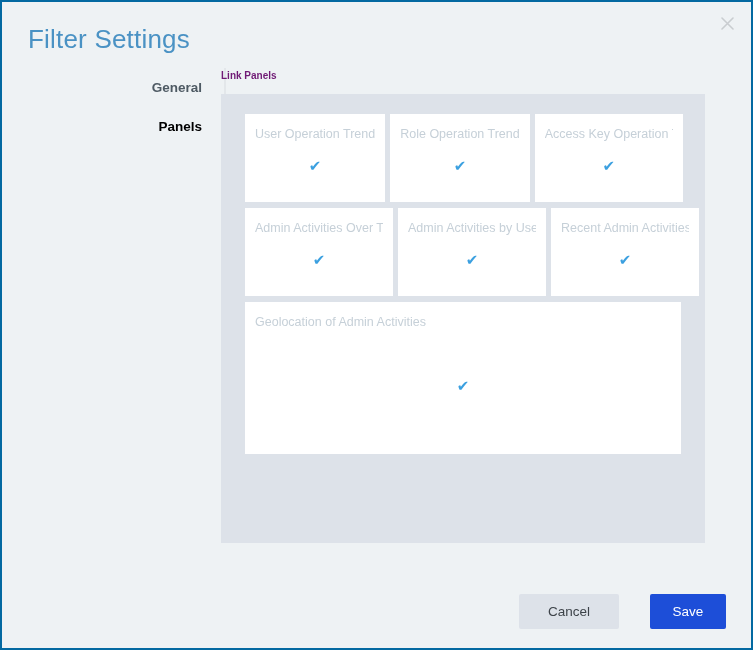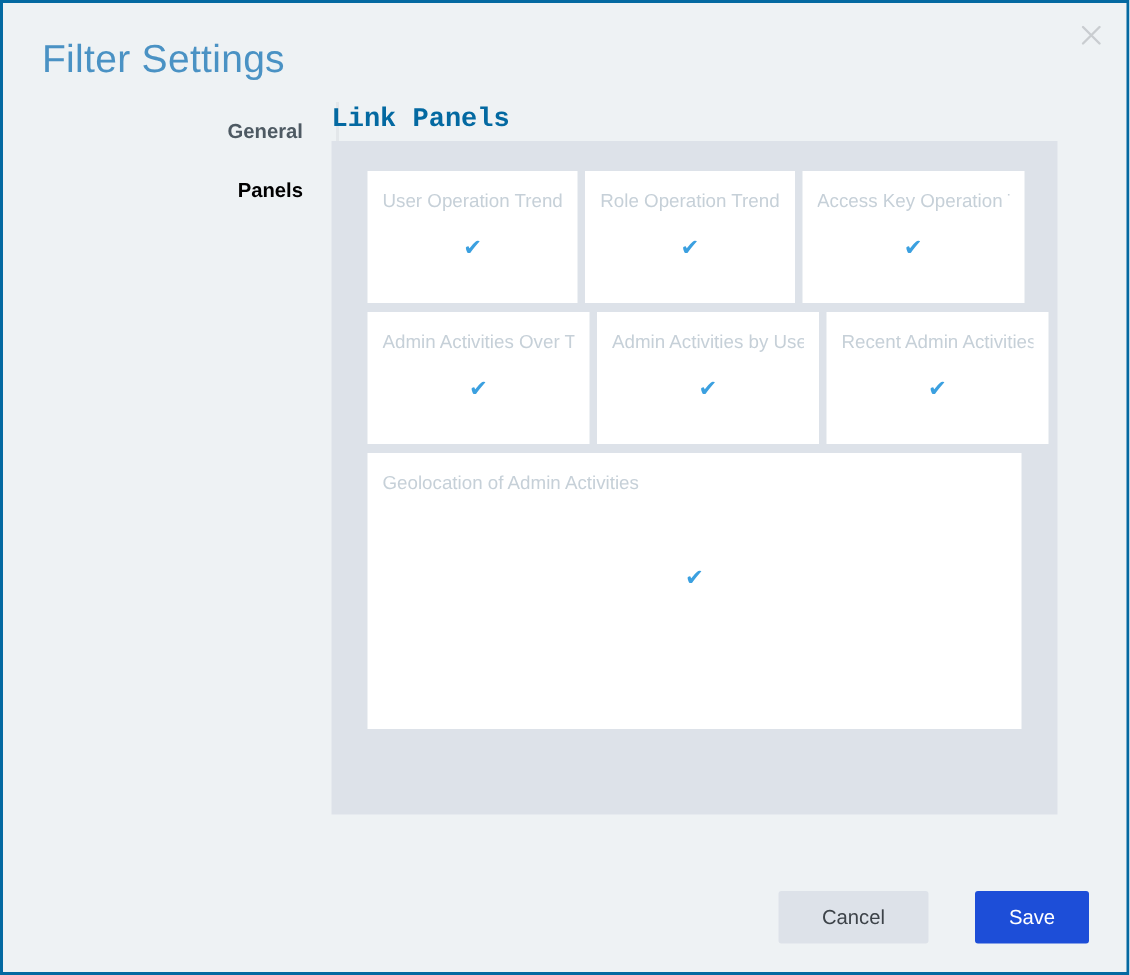--- a/index.html
+++ b/index.html
@@ -89,25 +89,24 @@
     width: 3px;
     height: 39px;
     background: #2a7fb8;
   }
 
   
   .section-title {
     position: absolute;
     left: 219px;
     top: 68px;
-    font-size: 18px;
+    font-size: 10px;
     font-weight: 600;
-    color: #0369a1;
-    white-space: nowrap;
-    font-family: Liberation Mono, monospace;
+    color: #701a75;
+    white-space: nowrap;
   }
 
   .panels-area {
     position: absolute;
     left: 219px;
     top: 92px;
     width: 484px;
     height: 449px;
     background: #dde2e9;
     box-sizing: border-box;
@@ -126,21 +125,21 @@
     box-sizing: border-box;
     padding: 13px 10px 0 10px;
     cursor: pointer;
   }
   .panel-card.small {
     width: 148px;
     height: 88px;
   }
   .panel-card.wide {
     width: 453px;
-    height: 184px;
+    height: 152px;
   }
 
   .panel-card-title {
     font-size: 12.5px;
     color: #c6d0d8;
     white-space: nowrap;
     overflow: hidden;
     text-overflow: clip;
     line-height: 1.2;
   }

